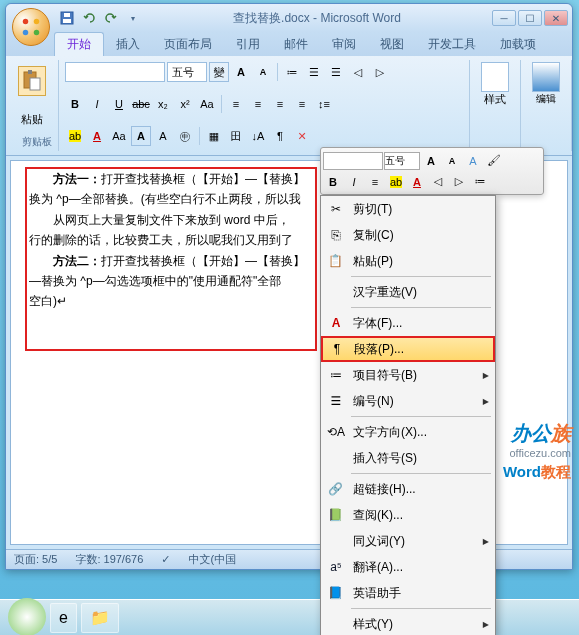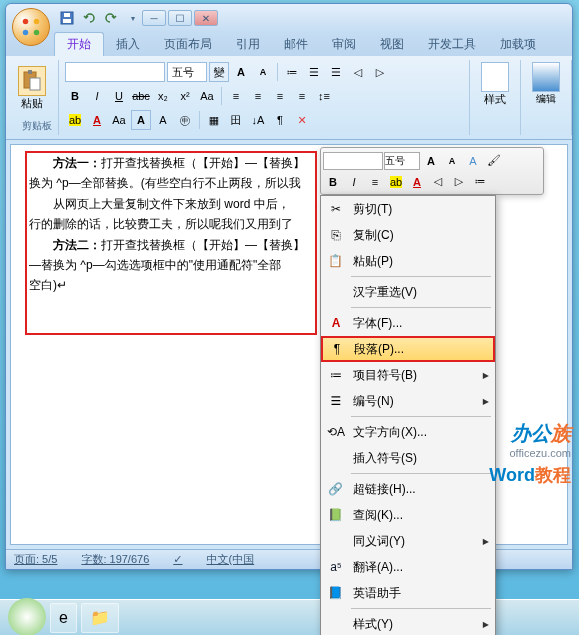--- a/index.html
+++ b/index.html
@@ -13,21 +13,21 @@
 .title-center { flex: 1; text-align: center; font-size: 12px; color: #4a6a8e; }
 .win-controls { display: flex; gap: 2px; }
 .win-btn { width: 24px; height: 16px; background: linear-gradient(to bottom, #e8f2fb, #c8dff3); border: 1px solid #8fb5d9; border-radius: 2px; display: flex; align-items: center; justify-content: center; font-size: 10px; color: #3a5a7a; cursor: pointer; }
 .win-btn.close { background: linear-gradient(to bottom, #f5c5c5, #e09090); }
 .ribbon-tabs { height: 24px; display: flex; align-items: flex-end; padding-left: 48px; background: linear-gradient(to bottom, #c5ddf3, #bcd6ef); }
 .tab { padding: 3px 12px; font-size: 12px; color: #3a5a7a; cursor: pointer; }
 .tab.active { background: #e8f2fb; border: 1px solid #9bbee0; border-bottom: none; border-radius: 3px 3px 0 0; color: #6d28d9; }
 .ribbon { background: linear-gradient(to bottom, #e8f2fb, #cde5f7); border-bottom: 1px solid #8fb5d9; display: flex; padding: 4px 0; }
 .ribbon-group { border-right: 1px solid #b0cce5; padding: 2px 6px; display: flex; flex-direction: column; justify-content: space-between; }
 .group-title { font-size: 10px; color: #4a6a8e; text-align: right; margin-top: 4px; }
-.paste-btn { width: 40px; display: flex; flex-direction: column; align-items: center; gap: 0; padding: 4px; }
+.paste-btn { width: 40px; display: flex; flex-direction: column; align-items: center; gap: 16px; padding: 4px; }
 .paste-icon { width: 28px; height: 30px; background: #fde8b8; border: 1px solid #d4a846; display: flex; align-items: center; justify-content: center; }
 .font-row { display: flex; gap: 2px; align-items: center; margin-bottom: 3px; }
 .font-select { height: 20px; border: 1px solid #9bbee0; background: #fff; font-size: 11px; padding: 0 4px; }
 .btn-sm { width: 20px; height: 20px; border: 1px solid transparent; background: transparent; display: flex; align-items: center; justify-content: center; font-size: 11px; cursor: pointer; }
 .style-btn { width: 38px; display: flex; flex-direction: column; align-items: center; }
 .style-icon { width: 28px; height: 30px; border: 1px solid #9bbee0; background: #fff; }
 .document-area { flex: 1; background: #fff; border: 1px solid #8fb5d9; margin: 4px; overflow: visible; position: relative; }
 .red-box { position: absolute; top: 6px; left: 14px; width: 292px; height: 184px; border: 2px solid #e02020; padding: 0; }
 .doc-content { position: absolute; top: 8px; left: 18px; width: 288px; font-size: 12px; line-height: 1.7; color: #000; }
 .doc-title { color: #c00; font-size: 13px; }
@@ -35,29 +35,29 @@
 .mini-toolbar { position: absolute; top: 147px; left: 320px; width: 224px; height: 48px; background: linear-gradient(to bottom, #f8f8f8, #e8e8e8); border: 1px solid #a0a0a0; border-radius: 3px; display: flex; flex-direction: column; padding: 2px; box-shadow: 0 2px 6px rgba(0,0,0,0.2); z-index: 20; }
 .mini-row { display: flex; gap: 1px; align-items: center; height: 22px; }
 .mini-sel { height: 18px; border: 1px solid #aaa; font-size: 10px; background: #fff; }
 .context-menu { position: absolute; top: 195px; left: 320px; width: 176px; background: #f4f4f4; border: 1px solid #8a8a8a; box-shadow: 2px 2px 8px rgba(0,0,0,0.3); z-index: 25; }
 .menu-item { height: 26px; display: flex; align-items: center; padding: 0 8px 0 4px; font-size: 12px; color: #000; cursor: pointer; position: relative; }
 .menu-item.highlight { background: linear-gradient(to bottom, #ffe8a6, #ffd76a); border: 1px solid #f4c24a; }
 .menu-item.highlight-red { outline: 2px solid #e02020; outline-offset: -2px; }
 .menu-icon { width: 22px; height: 20px; display: flex; align-items: center; justify-content: center; margin-right: 6px; }
 .menu-sep { height: 1px; background: #c0c0c0; margin: 2px 4px 2px 30px; }
 .menu-arrow { position: absolute; right: 6px; font-size: 8px; color: #333; }
-.status-bar { height: 20px; background: linear-gradient(to bottom, #d8e9f8, #bcd6ef); border-top: 1px solid #8fb5d9; display: flex; align-items: center; padding: 0 8px; font-size: 11px; color: #3a5a7a; gap: 24px; text-decoration: underline; }
+.status-bar { height: 20px; background: linear-gradient(to bottom, #d8e9f8, #bcd6ef); border-top: 1px solid #8fb5d9; display: flex; align-items: center; padding: 0 8px; font-size: 11px; color: #3a5a7a; gap: 18px; }
 .taskbar { position: absolute; bottom: 0; left: 0; right: 0; height: 36px; background: linear-gradient(to bottom, #d4e8f0, #a8d4e8); border-top: 1px solid #fff; display: flex; align-items: center; padding: 0 8px; gap: 4px; }
 .start-btn { width: 38px; height: 38px; border-radius: 50%; background: radial-gradient(circle, #fff, #88cc70); position: relative; margin-top: -2px; }
 .task-item { height: 30px; padding: 0 8px; background: rgba(255,255,255,0.3); border: 1px solid rgba(255,255,255,0.5); border-radius: 2px; display: flex; align-items: center; }
 .watermark { position: absolute; right: 8px; top: 420px; z-index: 50; text-align: right; pointer-events: none; margin-left: 40px; }
 .wm1 { font-size: 20px; font-weight: bold; color: #0080c8; font-style: italic; }
 .wm1 .z { color: #f07030; }
 .wm2 { font-size: 11px; color: #789; }
-.wm3 { font-size: 18px; font-weight: bold; color: #0080c8; margin-top: 4px; text-align: center; }
+.wm3 { font-size: 15px; font-weight: bold; color: #0080c8; margin-top: 4px; text-align: center; }
 .wm3 .j { color: #f07030; }
 .underline { text-decoration: underline; }
 .highlight-txt { background: #fff000; }
 .red-txt { color: #c00; }
 </style>
 </head>
 <body>
 
 <div class="window">
 
@@ -86,20 +86,21 @@
           </svg>
         </div>
       <div class="qat-icon">
           <svg width="14" height="14" viewBox="0 0 14 14">
             <path d="M10 7 A4 4 0 1 0 6 11" fill="none" stroke="#3a7a3a" stroke-width="1.5"></path>
             <path d="M8 5 L10 7 L12 5" fill="none" stroke="#3a7a3a" stroke-width="1.5"></path>
           </svg>
         </div>
       <div class="qat-icon" style="font-size:8px;color:#4a6a8e;">▾</div>
     </div>
+    <div class="title-center">查找替换.docx - Microsoft Word</div>
     <div class="win-controls">
       <div class="win-btn">─</div>
       <div class="win-btn">☐</div>
       <div class="win-btn close">✕</div>
     </div>
   </div>
 
   <div class="ribbon-tabs">
     <div class="tab active">开始</div>
     <div class="tab">插入</div>

